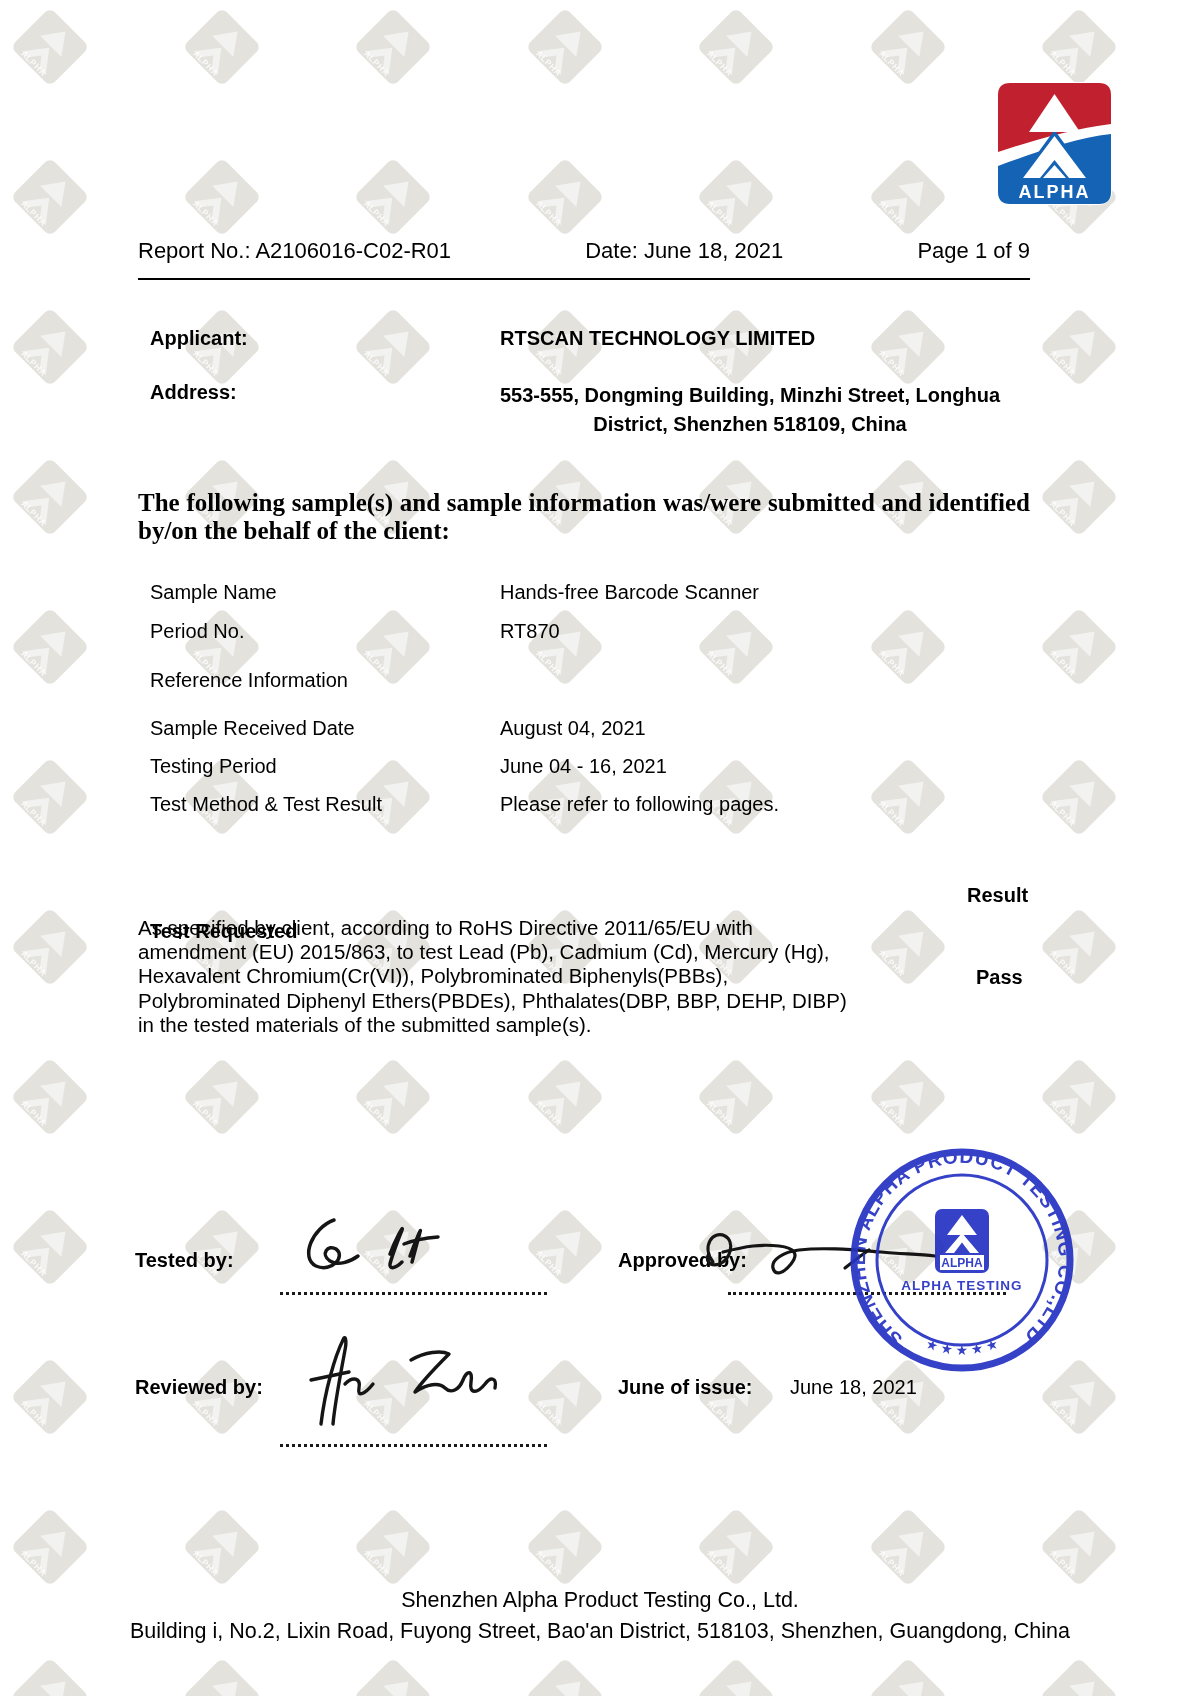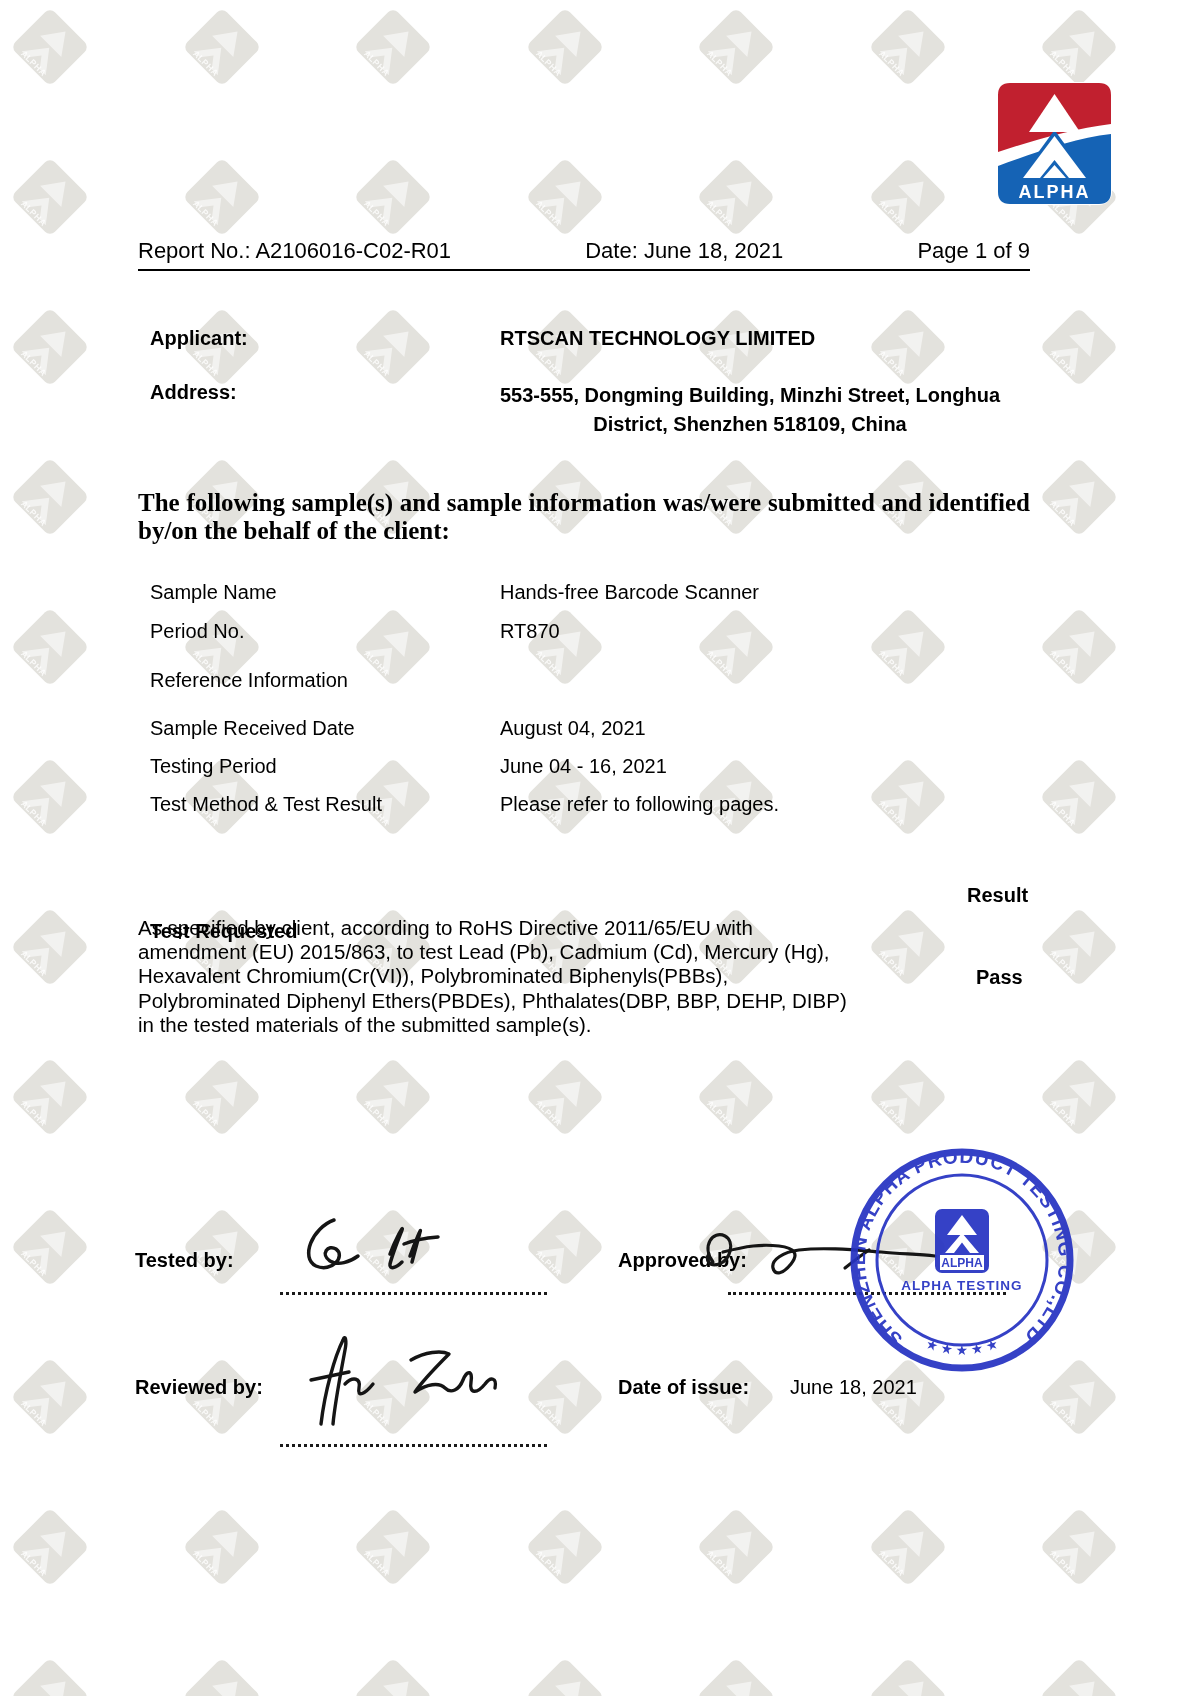--- a/index.html
+++ b/index.html
@@ -8,21 +8,21 @@
   .wm-layer{position:absolute;inset:0;z-index:0;}
   .wm{position:absolute;width:56px;height:56px;background:#e3e2dd;border-radius:7px;transform:rotate(45deg);}
   .wm svg{display:block;width:100%;height:100%;}
   .content{position:absolute;inset:0;z-index:1;}
   .abs{position:absolute;}
   .b{font-weight:bold;}
   .fs{font-size:20px;}
   .pre{white-space:pre-line;text-align:center;}
   .title{left:138px;top:134px;width:892px;text-align:center;font-size:57px;letter-spacing:1px;}
   .header-row{left:138px;top:238px;width:892px;display:flex;justify-content:space-between;
-              font-size:22px;border-bottom:2px solid #000;padding-bottom:5px;}
+              font-size:22px;border-bottom:2px solid #000;padding-bottom:14px;}
   .logo{left:997px;top:82px;width:115px;height:123px;}
   .lbl{left:150px;}
   .val{left:500px;}
   .intro{left:138px;top:489px;width:892px;font-weight:bold;font-size:25px;line-height:27.5px;text-align:justify;font-family:Liberation Serif, serif;}
   .desc{left:138px;top:916px;width:790px;font-size:20.5px;line-height:24.2px;white-space:pre-line;}
   .dotted{height:16px;border-bottom:3px dotted #1a1a1a;}
   .sig{position:absolute;}
   .sig path{fill:none;stroke:#151515;stroke-linecap:round;stroke-linejoin:round;}
   .stamp{left:845px;top:1143px;width:234px;height:234px;opacity:.93;}
   .footer{left:100px;top:1585px;width:1000px;text-align:center;font-size:21.5px;line-height:31px;}
@@ -717,18 +717,22 @@
 
     <div class="abs b fs" style="left:135px;top:1376px;">Reviewed by:</div>
     <svg class="sig" style="left:285px;top:1332px;width:225px;height:98px;" viewBox="0 0 225 98">
       <path d="M36,92 C40,58 50,24 58,8 C60,2 62,8 60,18 C56,40 50,70 48,92" stroke-width="3.4"></path>
       <path d="M26,48 L64,40" stroke-width="3.4"></path>
       <path d="M60,52 C68,44 76,46 74,56 C72,66 80,62 88,52" stroke-width="3.4"></path>
       <path d="M126,28 C140,20 156,18 164,22 C152,34 138,48 130,60 C142,52 154,50 160,56 C166,62 174,58 178,48 C182,38 188,38 186,50 C184,62 192,62 200,52 C206,44 212,46 210,56" stroke-width="3.4"></path>
     </svg>
     <div class="abs dotted" style="left:280px;top:1428px;width:267px;"></div>
 
-    <div class="abs b fs" style="left:618px;top:1376px;">Date of issue:</div>
+    <div class="abs b fs" style="left:618px;top:1376px;">June of issue:</div>
     <div class="abs fs" style="left:790px;top:1376px;">June 18, 2021</div>
 
+    <div class="abs footer">
+      <div>Shenzhen Alpha Product Testing Co., Ltd.</div>
+      <div>Building i, No.2, Lixin Road, Fuyong Street, Bao'an District, 518103, Shenzhen, Guangdong, China</div>
+    </div>
 
   </div>
 </div>
 
 </body></html>

